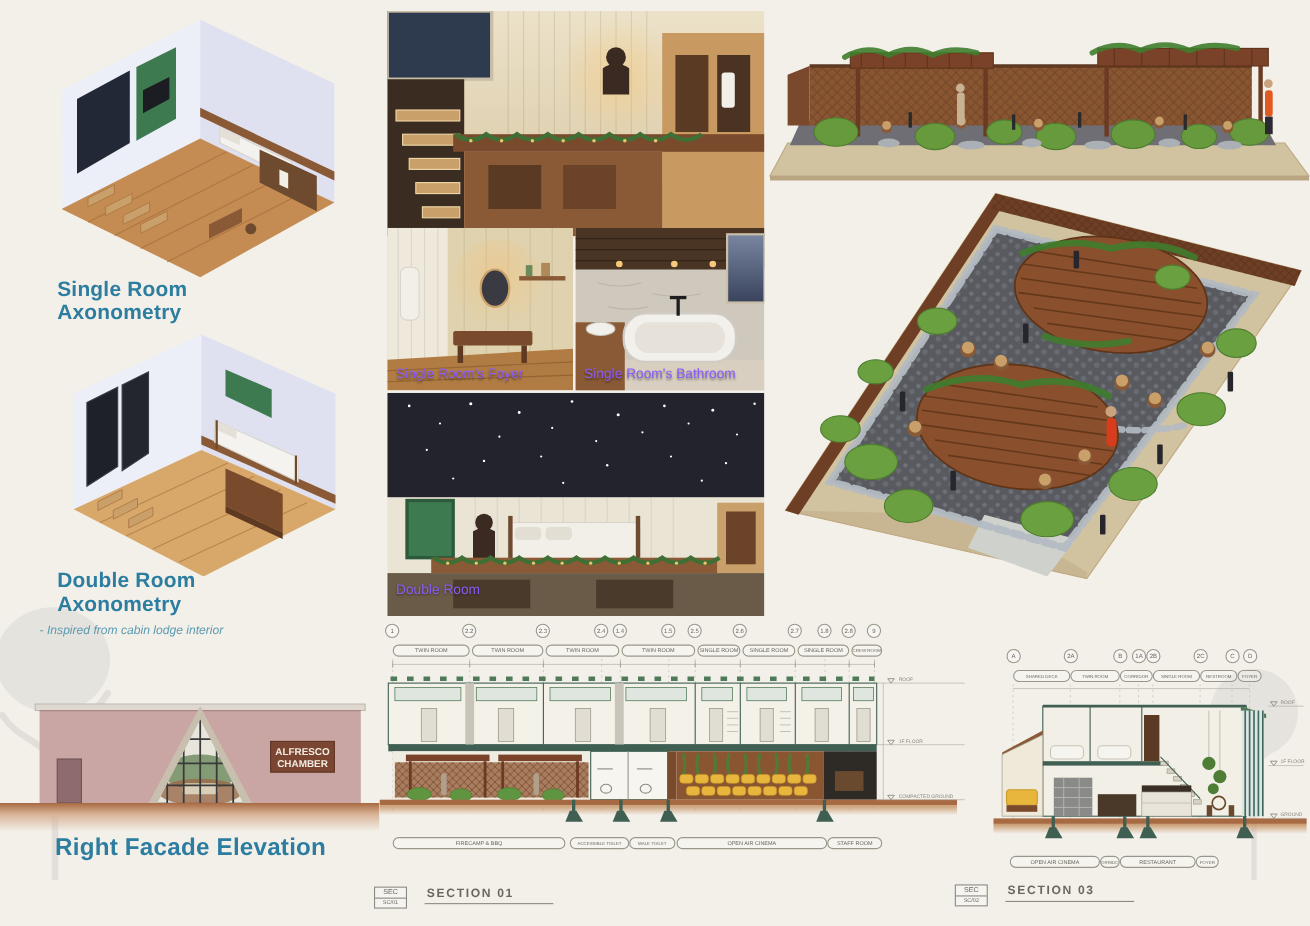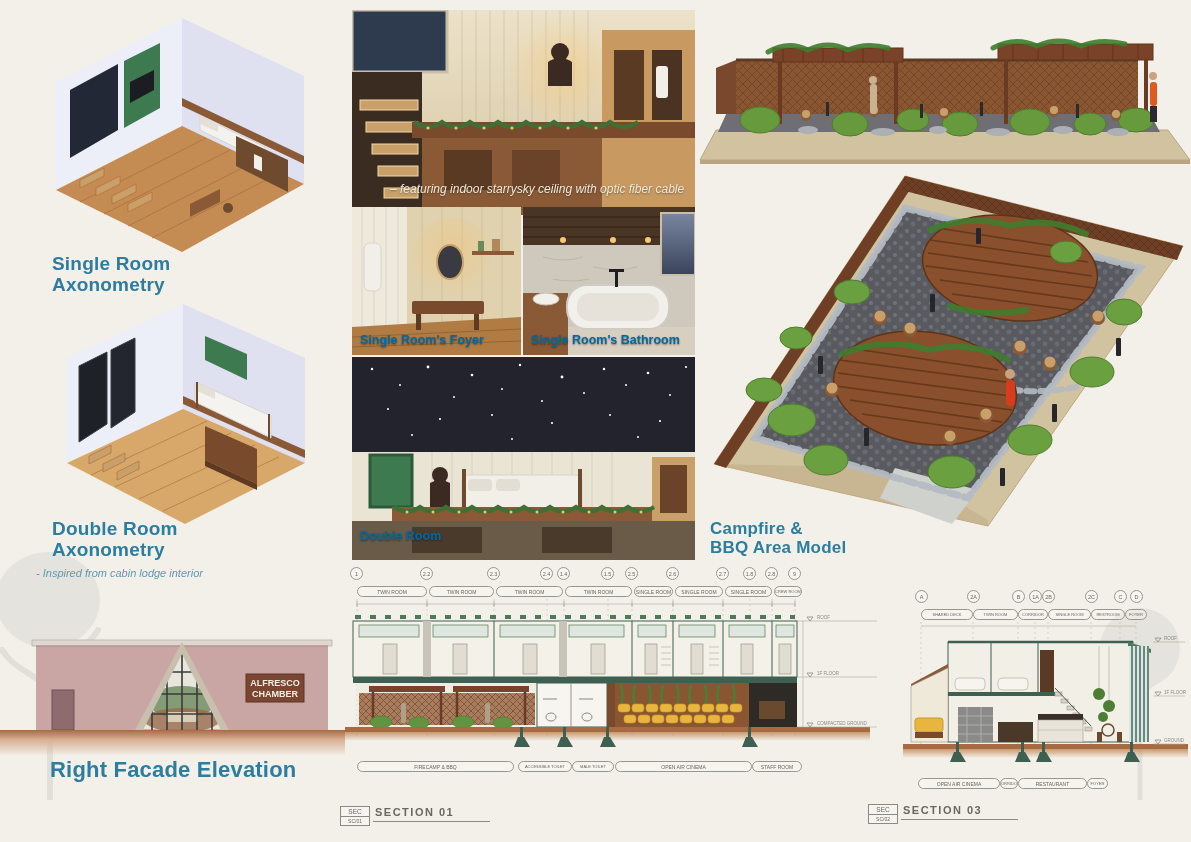--- a/index.html
+++ b/index.html
@@ -4,32 +4,32 @@
 <style>
   html,body{margin:0;padding:0;background:#888;}
   .board{position:relative;width:1191px;height:842px;background:#f3f0ea;overflow:hidden;
          font-family:"Liberation Sans",sans-serif;}
   .abs{position:absolute;}
   .h{color:#2c7da0;font-weight:bold;line-height:1.1;letter-spacing:.2px;}
   .h-lg{font-size:19px;}
   .h-md{font-size:17px;}
   .note{color:#5b9ab0;font-style:italic;font-size:11px;}
   .photo{position:absolute;overflow:hidden;}
-  .cap{position:absolute;color:#0369a1;font-weight:bold;font-size:12.5px;
+  .cap{position:absolute;color:#8b5cf6;font-weight:normal;font-size:12.5px;
        text-shadow:0 1px 2px rgba(0,0,0,.45);white-space:nowrap;}
   .cap-it{position:absolute;color:#efe9da;font-style:italic;font-weight:normal;font-size:12px;
        text-shadow:0 1px 2px rgba(0,0,0,.4);white-space:nowrap;}
   .pill{position:absolute;border:1px solid #9a968a;border-radius:6px;color:#6a675e;
         font-size:5px;height:9px;display:flex;align-items:center;justify-content:center;
         white-space:nowrap;overflow:hidden;background:rgba(255,255,255,.25);}
   .pill.sm{font-size:4px;}
   .bubble{position:absolute;width:13px;height:13px;border:1px solid #9a968a;border-radius:50%;
         font-size:5.5px;color:#6a675e;display:flex;align-items:center;justify-content:center;
         background:rgba(255,255,255,.35);box-sizing:border-box;}
-  .secttl{position:absolute;display:flex;align-items:flex-start;gap:3px;}
+  .secttl{position:absolute;display:flex;align-items:flex-start;gap:16px;}
   .tagbox{border:1px solid #8a8a80;width:28px;text-align:center;color:#6a675e;background:rgba(255,255,255,.3);}
   .tagbox .t1{font-size:6.5px;border-bottom:1px solid #8a8a80;padding:1px 0;}
   .tagbox .t2{font-size:5px;padding:1px 0;}
   .secname{font-size:11px;color:#6a675e;letter-spacing:1.5px;border-bottom:1.5px solid #8a8a80;
         padding:0 36px 3px 2px;font-weight:bold;}
   .wm{opacity:.10;}
 </style>
 </head>
 <body>
 
@@ -160,21 +160,20 @@
           <circle cx="188" cy="118" r="1.6"></circle>
           <circle cx="216" cy="118" r="1.6"></circle>
         <circle cx="244" cy="118" r="1.6"></circle>
       </g>
       <circle cx="208" cy="42" r="9" fill="#3a2a22"></circle>
       <path d="M196 52 q12 -8 24 0 l0 24 l-24 0 z" fill="#3a2a22"></path>
       <rect x="70" y="128" width="180" height="77" fill="#8a5a36"></rect>
       <rect x="92" y="140" width="48" height="40" fill="#5a3a22"></rect>
       <rect x="160" y="140" width="48" height="40" fill="#6a4328"></rect>
     </svg>
-    <div class="cap-it" style="left:38px;top:172px">–  featuring indoor starrysky ceiling with optic fiber cable</div>
   </div>
 
   <div class="photo" style="left:352px;top:207px;width:169px;height:148px">
     <svg width="169" height="148" viewBox="0 0 169 148">
       <defs>
           <radialGradient id="glow2" cx=".5" cy=".4" r=".6">
         <stop offset="0" stop-color="#f2c27a" stop-opacity=".5"></stop>
             <stop offset="1" stop-color="#f2c27a" stop-opacity="0"></stop>
       </radialGradient>
         </defs>
@@ -480,24 +479,20 @@
       <rect x="230" y="126" width="5" height="18" rx="1"></rect>
         <rect x="300" y="300" width="5" height="18" rx="1"></rect>
       <rect x="352" y="236" width="5" height="18" rx="1"></rect>
         <rect x="416" y="170" width="5" height="18" rx="1"></rect>
       <rect x="276" y="60" width="5" height="16" rx="1"></rect>
     </g>
     <rect x="306" y="212" width="9" height="26" rx="4" fill="#d83c1c"></rect>
     <circle cx="310" cy="206" r="5" fill="#caa27e"></circle>
   </svg>
 
-  <div class="abs h h-md" style="left:710px;top:520px">
-    <div>Campfire &amp;</div>
-    <div>BBQ Area Model</div>
-  </div>
 
   <svg class="abs" style="left:0px;top:628px" width="345" height="132" viewBox="0 0 345 132">
     <defs>
       <linearGradient id="gg" x1="0" y1="0" x2="0" y2="1">
         <stop offset="0" stop-color="#a86a42"></stop>
           <stop offset="1" stop-color="#d8b296"></stop>
       </linearGradient>
       <linearGradient id="gg2" x1="0" y1="0" x2="0" y2="1">
         <stop offset="0" stop-color="#d8b296"></stop>
           <stop offset="1" stop-color="#d8b296" stop-opacity="0"></stop>

